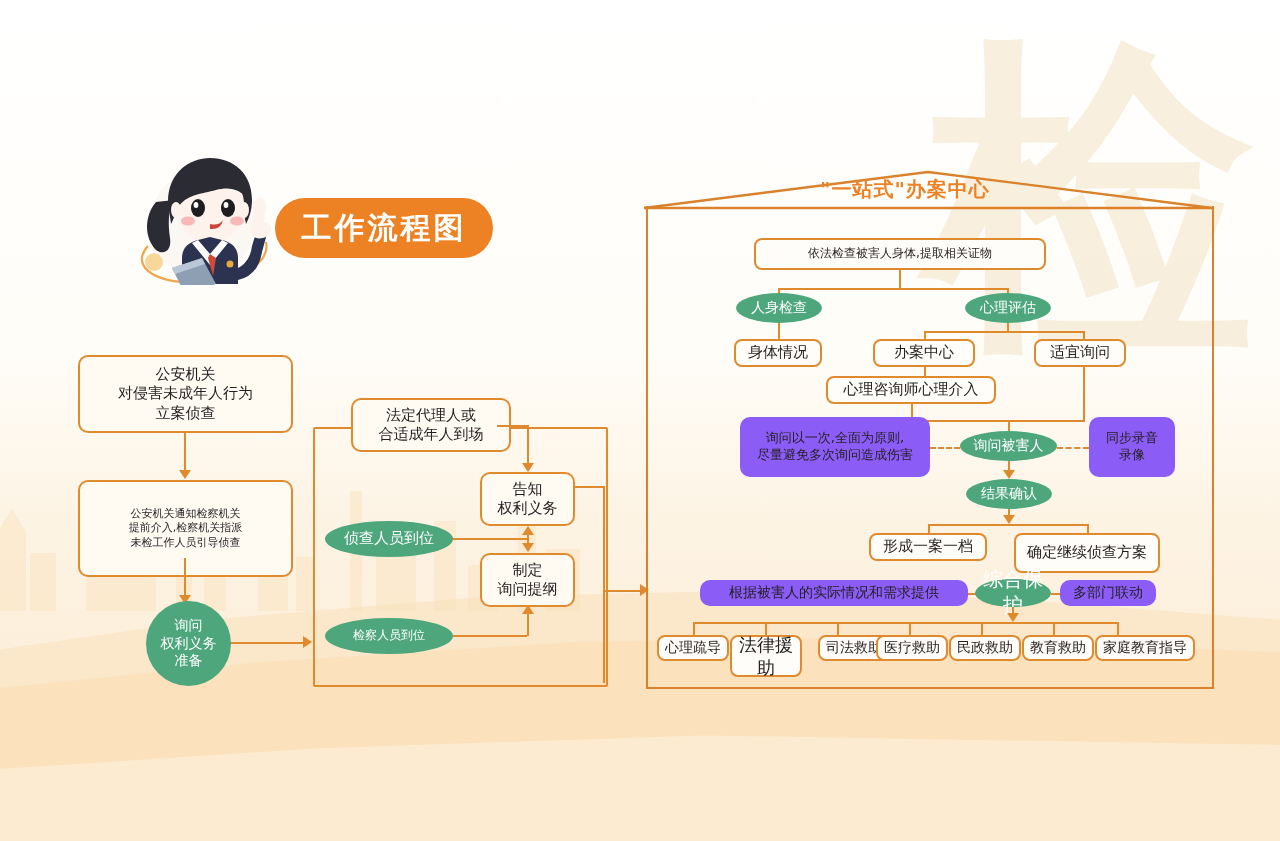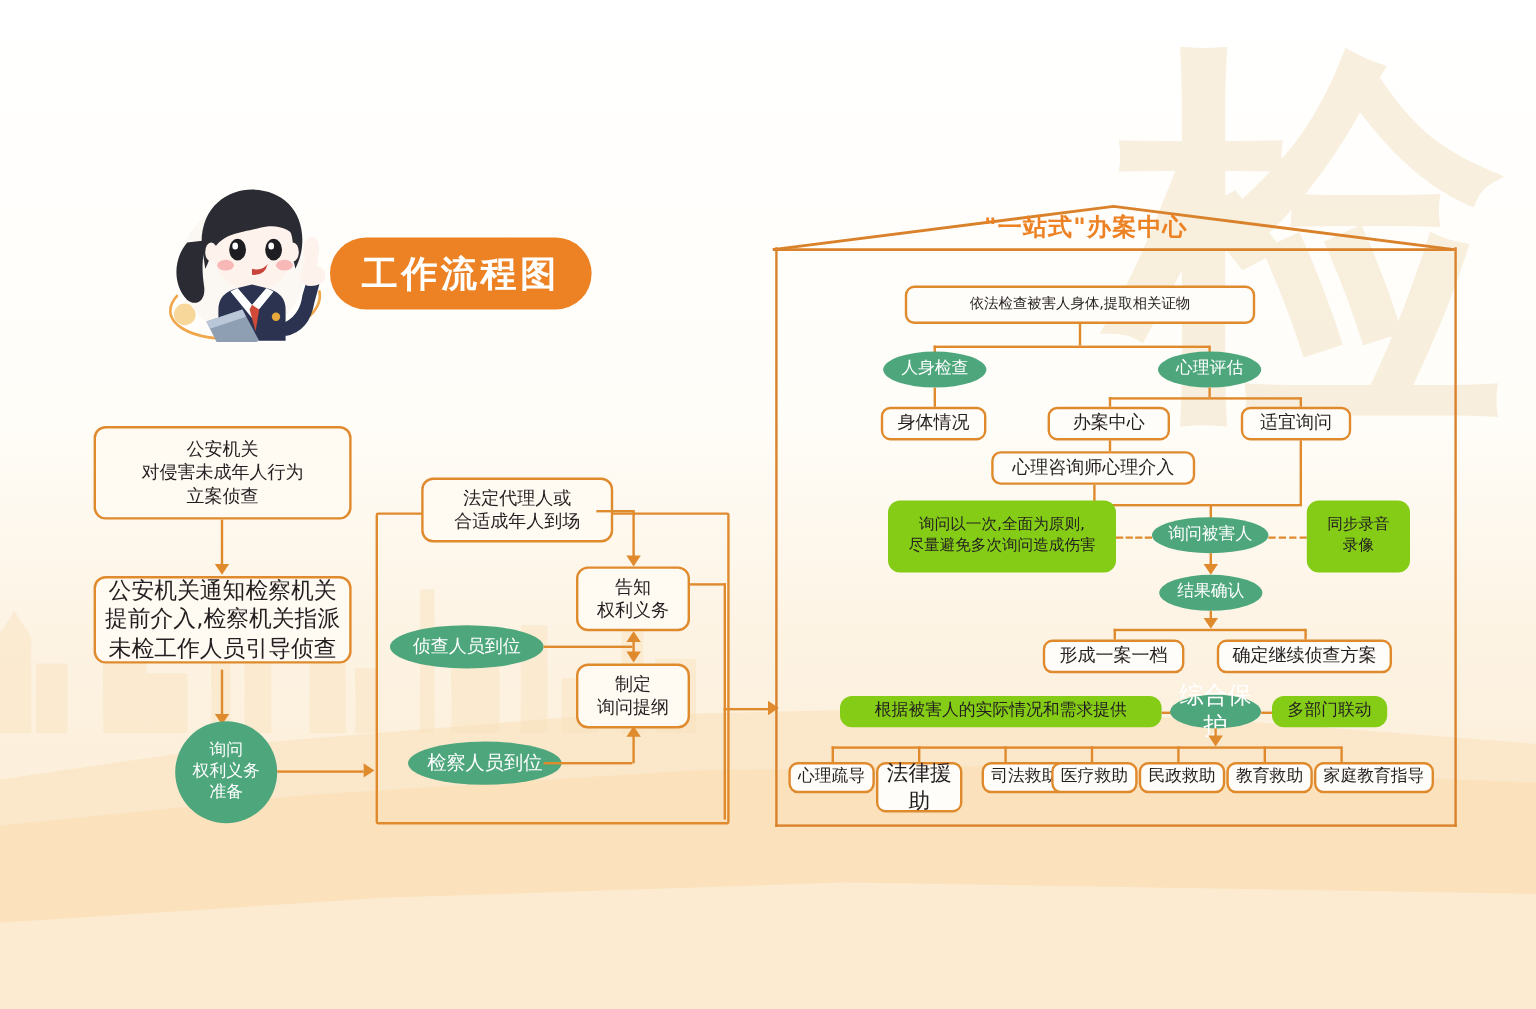--- a/index.html
+++ b/index.html
@@ -38,21 +38,21 @@
      font-family:"DejaVu Sans",sans-serif;}
   .orbit{position:absolute;left:0;top:0;width:170px;height:140px;}
   .mascot{position:absolute;left:18px;top:0;width:150px;height:135px;}
 
   
   .node{position:absolute;box-sizing:border-box;display:flex;align-items:center;
         justify-content:center;text-align:center;color:#231f20;
         font-family:"DejaVu Sans",sans-serif;line-height:1.28;}
   .box-cream{background:#fffaf2;border:2px solid #e08a2e;border-radius:10px;}
   .box-white{background:#fffdf9;border:2px solid #e08a2e;border-radius:8px;}
-  .box-tan{background:#84cc16;border:none;border-radius:10px;}
+  .box-tan{background:#8b5cf6;border:none;border-radius:10px;}
   .ell-green{background:#4ea77c;border-radius:50%;color:#ffffff;}
   .cir-green{background:#4ea77c;border-radius:50%;color:#ffffff;}
 
   
   .ln{position:absolute;background:#e08a2e;}
   .lnv{width:2px;}
   .lnh{height:2px;}
   .arrow-d{position:absolute;width:0;height:0;border-left:6px solid transparent;
      border-right:6px solid transparent;border-top:9px solid #e08a2e;}
   .arrow-u{position:absolute;width:0;height:0;border-left:6px solid transparent;
@@ -152,21 +152,21 @@
   </div>
 
   <div class="node box-cream" style="left:78px;top:355px;width:215px;height:78px;font-size:15px;">
     <span style="white-space:pre-line;">公安机关
 对侵害未成年人行为
 立案侦查</span>
   </div>
   <div class="ln lnv" style="left:184px;top:433px;height:39px;"></div>
   <div class="arrow-d" style="left:179px;top:470px;"></div>
 
-  <div class="node box-cream" style="left:78px;top:480px;width:215px;height:73px;font-size:19px;">
+  <div class="node box-cream" style="left:78px;top:480px;width:215px;height:97px;font-size:11px;">
     <span style="white-space:pre-line;">公安机关通知检察机关
 提前介入,检察机关指派
 未检工作人员引导侦查</span>
   </div>
   <div class="ln lnv" style="left:184px;top:558px;height:39px;"></div>
   <div class="arrow-d" style="left:179px;top:595px;"></div>
 
   <div class="node cir-green" style="left:146px;top:601px;width:85px;height:85px;font-size:14px;">
     <span style="white-space:pre-line;">询问
 权利义务
@@ -199,21 +199,21 @@
   <div class="node box-cream" style="left:480px;top:553px;width:95px;height:54px;font-size:15px;">
     <span style="white-space:pre-line;">制定
 询问提纲</span>
   </div>
 
   <div class="node ell-green" style="left:325px;top:521px;width:128px;height:36px;font-size:15px;">
     <span>侦查人员到位</span>
   </div>
   <div class="ln lnh" style="left:453px;top:538px;width:74px;"></div>
 
-  <div class="node ell-green" style="left:340px;top:618px;width:128px;height:36px;font-size:16px;">
+  <div class="node ell-green" style="left:325px;top:618px;width:128px;height:36px;font-size:12px;">
     <span>检察人员到位</span>
   </div>
   <div class="ln lnh" style="left:453px;top:635px;width:74px;"></div>
   <div class="ln lnv" style="left:527px;top:609px;height:27px;"></div>
   <div class="arrow-u" style="left:522px;top:605px;"></div>
 
   <div class="ln lnv" style="left:603px;top:486px;height:197px;"></div>
   <div class="ln lnh" style="left:575px;top:486px;width:30px;"></div>
   <div class="ln lnh" style="left:603px;top:590px;width:42px;"></div>
   <div class="arrow-r" style="left:640px;top:584px;"></div>
@@ -295,21 +295,21 @@
 
   <div class="ln lnv" style="left:1008px;top:509px;height:9px;"></div>
   <div class="arrow-d" style="left:1003px;top:515px;"></div>
   <div class="ln lnh" style="left:928px;top:524px;width:160px;"></div>
   <div class="ln lnv" style="left:928px;top:524px;height:9px;"></div>
   <div class="ln lnv" style="left:1087px;top:524px;height:9px;"></div>
 
   <div class="node box-white" style="left:869px;top:533px;width:118px;height:28px;font-size:15px;">
     <span>形成一案一档</span>
   </div>
-  <div class="node box-white" style="left:1014px;top:533px;width:146px;height:28px;font-size:15px;">
+  <div class="node box-white" style="left:1014px;top:533px;width:146px;height:40px;font-size:15px;">
     <span>确定继续侦查方案</span>
   </div>
 
   <div class="node box-tan" style="left:700px;top:580px;width:268px;height:26px;font-size:14px;">
     <span>根据被害人的实际情况和需求提供</span>
   </div>
   <div class="dash" style="left:968px;top:593px;width:9px;"></div>
   <div class="node ell-green" style="left:975px;top:579px;width:76px;height:28px;font-size:20px;">
     <span>综合保护</span>
   </div>

